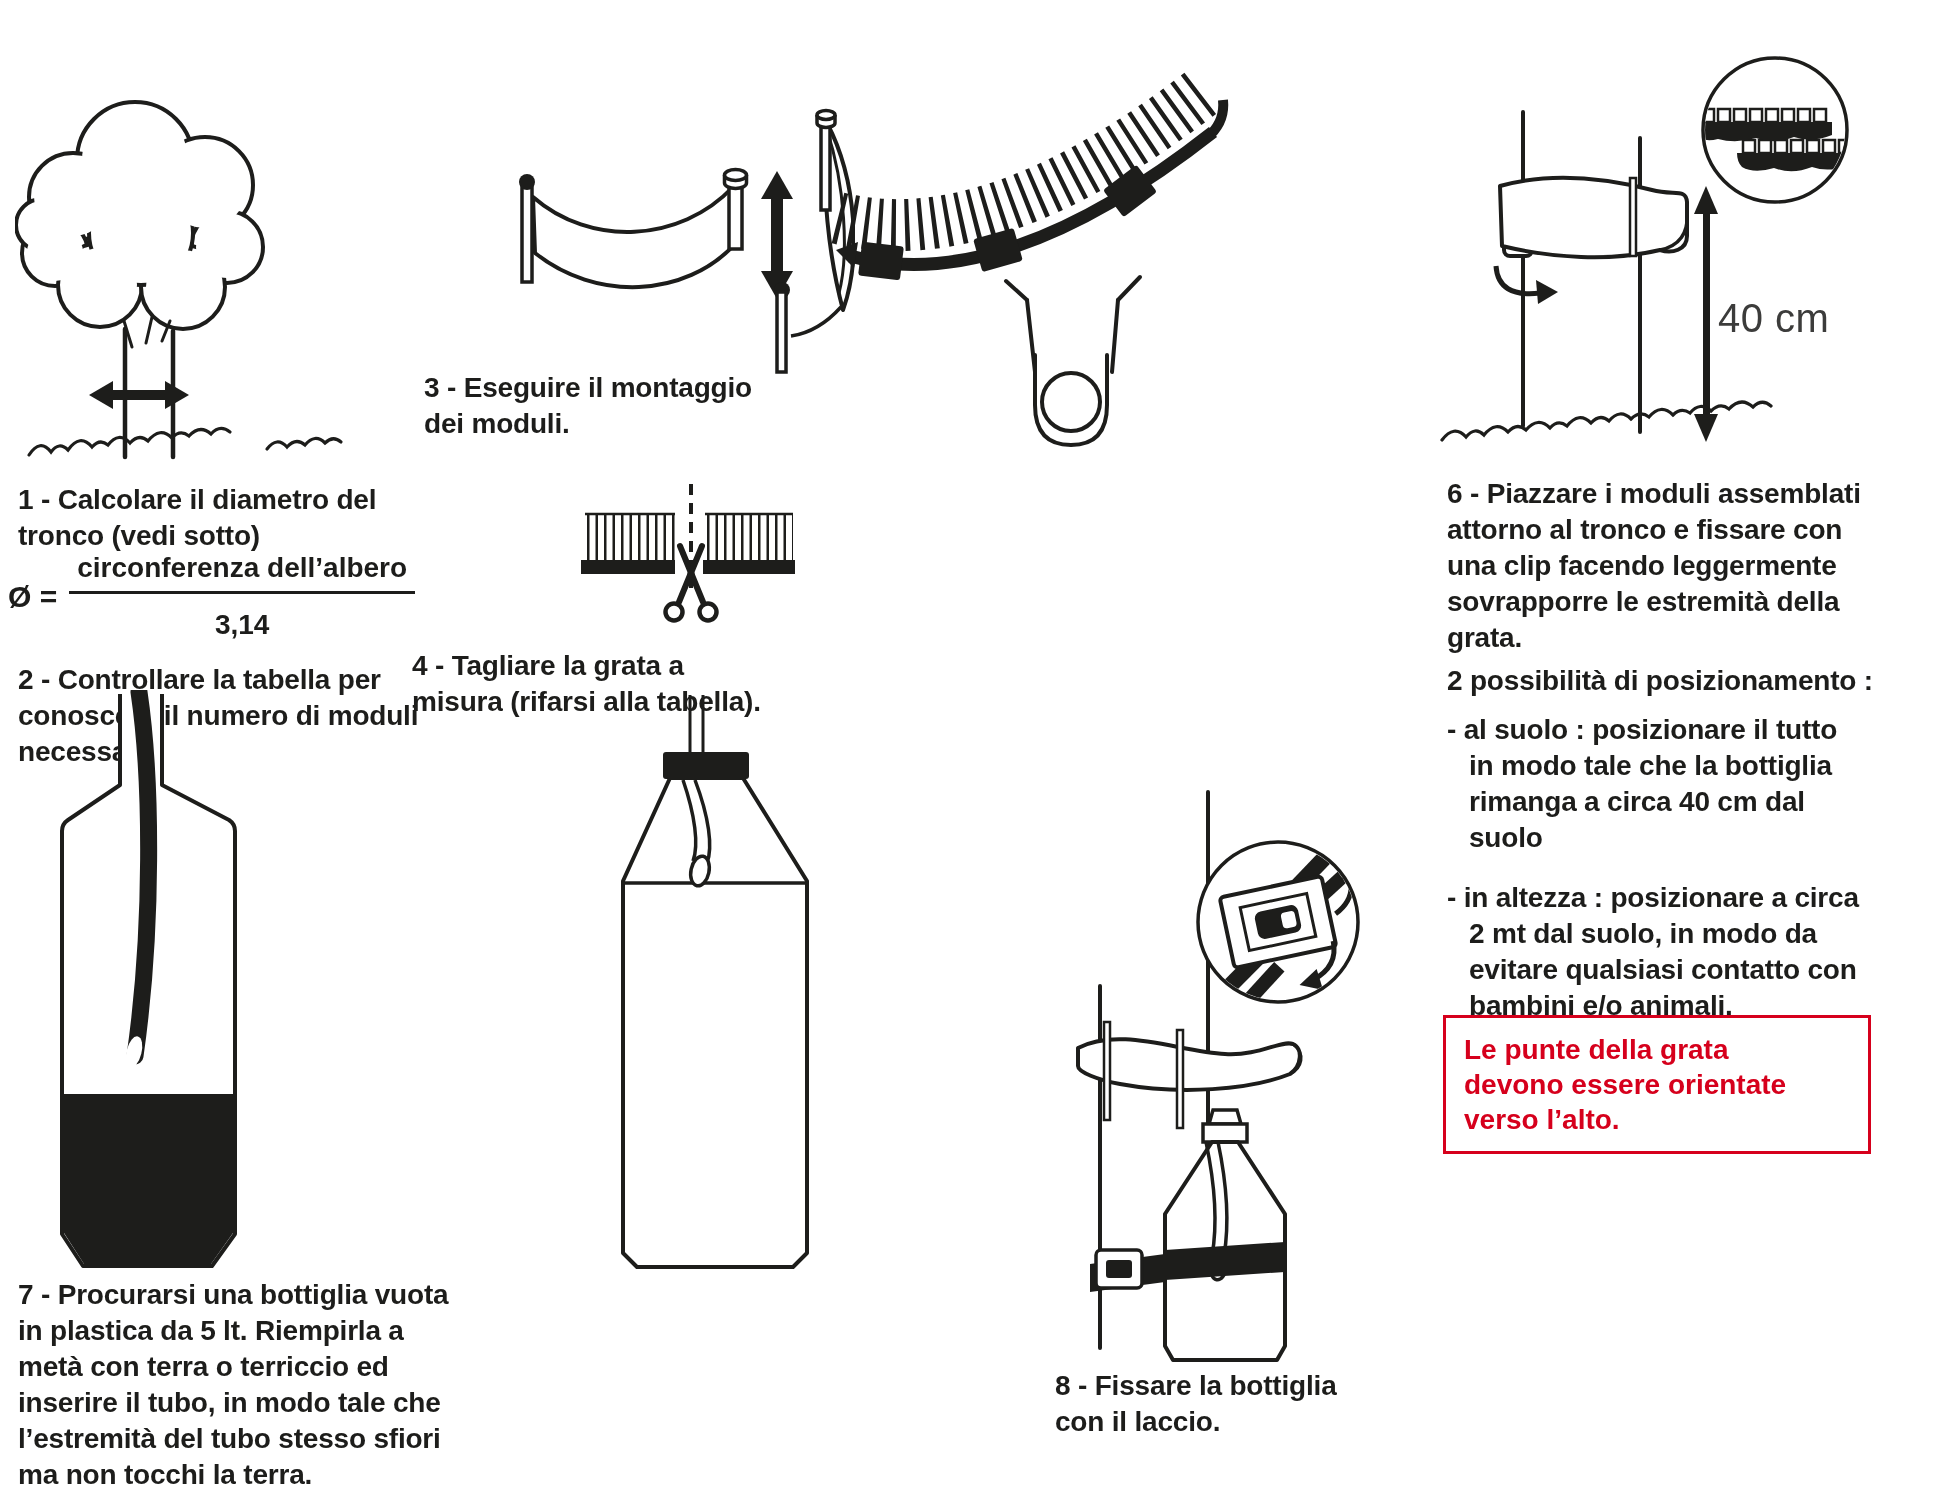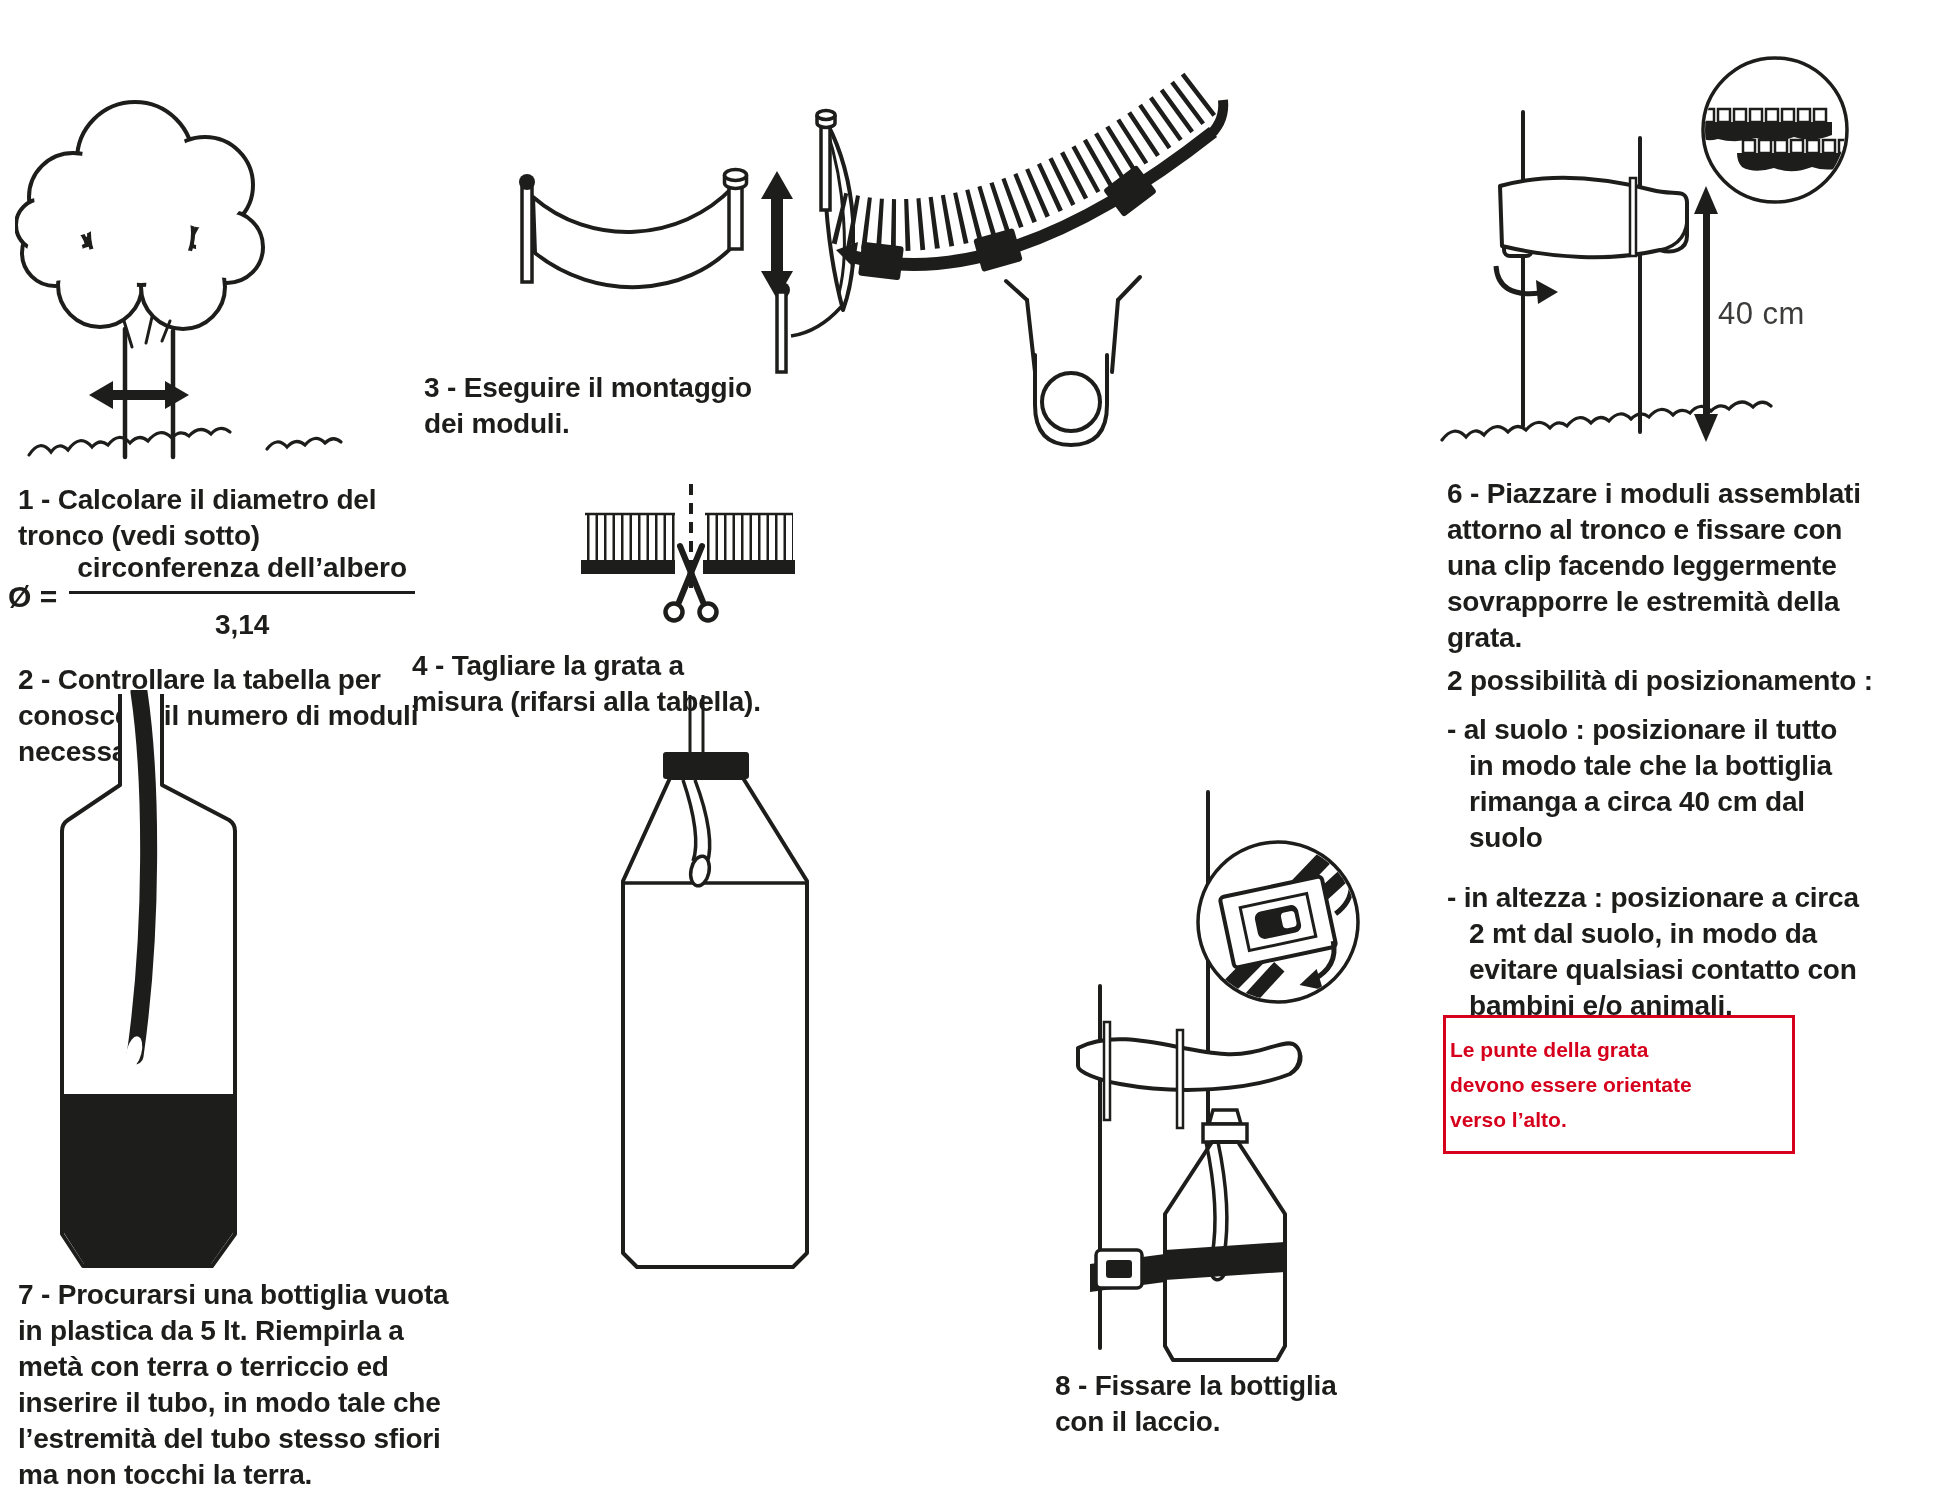--- a/index.html
+++ b/index.html
@@ -6,23 +6,23 @@
   #page{position:relative;width:1949px;height:1499px;background:#fff;overflow:hidden;
         font-family:"Liberation Sans","DejaVu Sans",sans-serif;color:#1d1d1b;}
   .abs{position:absolute;}
   .step{font-size:28px;font-weight:bold;line-height:36px;letter-spacing:-0.2px;
         white-space:pre-line;color:#1d1d1b;}
   .hang{padding-left:22px;text-indent:-22px;}
   .formula{display:flex;align-items:center;gap:12px;font-weight:bold;font-size:28px;}
   .formula .lhs{font-size:30px;}
   .frac .num{border-bottom:3.5px solid #1d1d1b;padding:0 8px 7px 8px;}
   .frac .den{margin-top:15px;text-align:center;}
-  .dim-label{font-size:31px;font-weight:normal;color:#3c3c3b;letter-spacing:0.5px;}
-  .warning-box{border:3px solid #d6001c;color:#d6001c;font-size:21px;font-weight:bold;
-        line-height:35px;padding:14px 4px;white-space:pre-line;box-sizing:border-box;width:352px;}
+  .dim-label{font-size:40px;font-weight:normal;color:#3c3c3b;letter-spacing:0.5px;}
+  .warning-box{border:3px solid #d6001c;color:#d6001c;font-size:28px;font-weight:bold;
+        line-height:35px;padding:14px 18px;white-space:pre-line;box-sizing:border-box;width:428px;}
   svg{display:block;}
   svg *{vector-effect:none;}
 </style>
 </head>
 <body>
 
 <div id="page">
 
   <svg class="abs" style="left:15px;top:85px" width="350" height="380" viewBox="0 0 350 380">
     <g stroke="#1d1d1b" stroke-width="4" fill="#ffffff">

